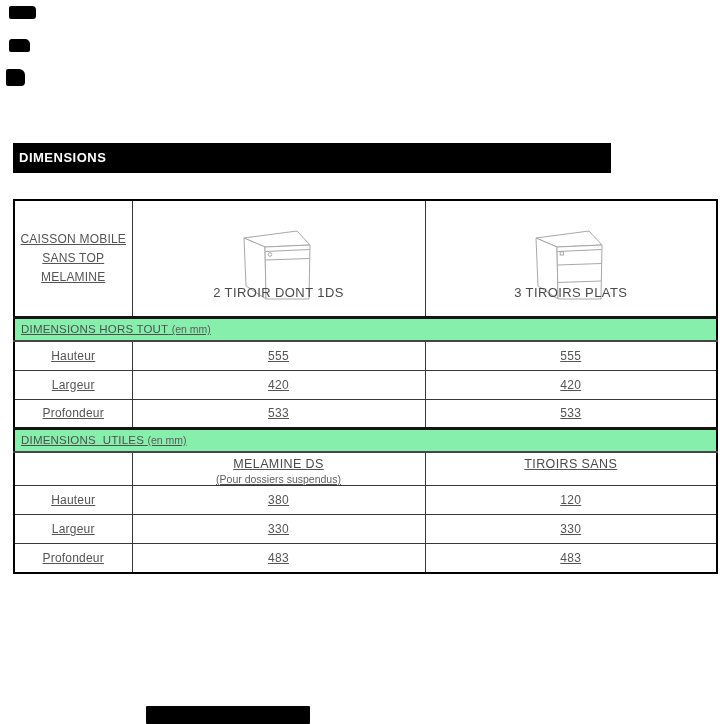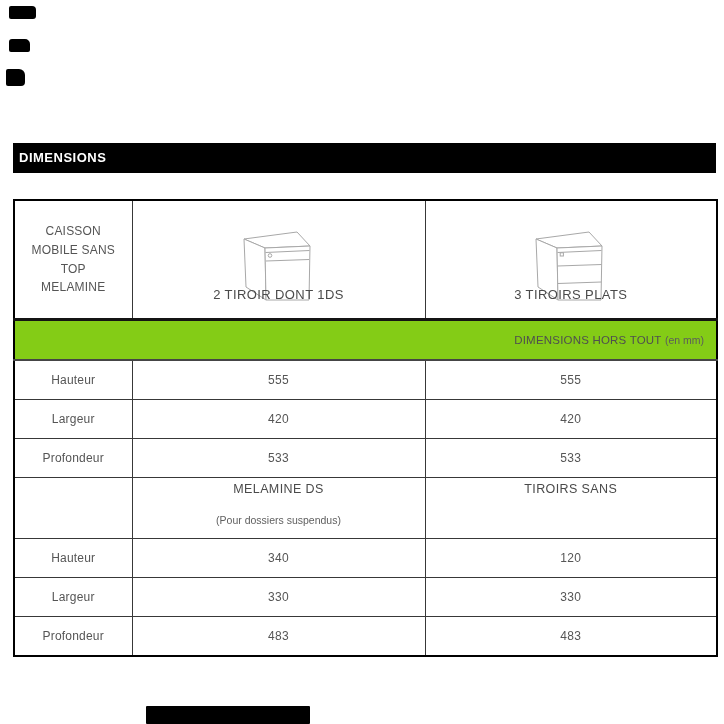--- a/index.html
+++ b/index.html
@@ -6,50 +6,50 @@
   body{width:724px;height:724px;position:relative;font-family:"Liberation Sans",sans-serif;color:#4a4a4a;overflow:hidden;}
 
   
   .ink{position:absolute;background:#000;}
   .ink.m1{left:9px;top:6px;width:27px;height:13px;border-radius:2px 4px 3px 2px;}
   .ink.m2{left:9px;top:39px;width:21px;height:13px;border-radius:3px 5px 2px 2px;}
   .ink.m3{left:6px;top:69px;width:19px;height:17px;border-radius:2px 6px 4px 2px;}
   .ink.bottom{left:146px;top:706px;width:164px;height:18px;border-radius:1px;}
 
   
-  .title-bar{position:absolute;left:13px;top:143px;width:703px;height:30px;background:#000;color:#fff;
+  .title-bar{position:absolute;left:13px;top:143px;width:598px;height:30px;background:#000;color:#fff;
     font-size:13px;font-weight:600;letter-spacing:.5px;line-height:30px;padding-left:6px;box-sizing:border-box;}
 
   
   table.spec{position:absolute;left:13px;top:199px;width:703px;border-collapse:collapse;table-layout:fixed;
     border:2px solid #000;}
   table.spec td{border:1.7px solid #383838;text-align:center;vertical-align:middle;
-    font-size:12px;color:#555;padding:12px;overflow:hidden;}
+    font-size:12px;color:#555;padding:0;overflow:hidden;text-decoration:underline;}
 
   tr.header-row{height:117px;}
   tr.header-row td{vertical-align:middle;}
   td.product-cell{font-size:11px;line-height:1.55;letter-spacing:.2px;color:#4a4a4a;padding:0 6px;}
   td.draw-cell{position:relative;vertical-align:top;}
   .draw-wrap{margin:13px auto 0 auto;width:86px;height:80px;}
   .draw-label{position:absolute;left:0;right:0;bottom:16px;font-size:13px;letter-spacing:.4px;color:#4a4a4a;}
 
   tr.band-row{height:24px;}
-  tr.band-row td{background:#84cc16;text-align:right;padding-left:6px;
+  tr.band-row td{background:#86efac;text-align:left;padding-left:6px;
     border-top:3px solid #141414;border-bottom:2px solid #454545;color:#4f4f4f;}
   .band-title{font-size:11.5px;white-space:pre;letter-spacing:.2px;}
   .band-unit{font-size:10.5px;color:#5c5c5c;}
 
   tr.data-row{height:29px;}
   td.rowlabel{font-size:11.5px;letter-spacing:.2px;margin-top:44px;}
   td.value{font-size:12.5px;color:#5a5a5a;letter-spacing:.3px;margin-left:38px;}
 
   tr.subhead-row{height:33px;}
   tr.subhead-row td{vertical-align:top;padding-top:4px;}
   .subhead-title{font-size:12.5px;letter-spacing:.4px;color:#4a4a4a;display:block;line-height:1.25;}
-  .subhead-note{font-size:10.5px;color:#5f5f5f;display:block;line-height:1.2;margin-top:16px;}
+  .subhead-note{font-size:10.5px;color:#5f5f5f;display:block;line-height:1.2;}
 
   svg.pedestal{display:block;width:86px;height:80px;}
   svg.pedestal *{stroke:#a8a8a8;stroke-width:1;fill:#fff;}
   svg.pedestal .noline{fill:none;}
 </style>
 </head>
 <body>
 
 <div class="ink m1"></div>
 <div class="ink m2"></div>
@@ -114,33 +114,39 @@
     <td class="rowlabel">Largeur</td>
     <td class="value">420</td>
     <td class="value">420</td>
   </tr>
   <tr class="data-row">
     <td class="rowlabel">Profondeur</td>
     <td class="value">533</td>
     <td class="value">533</td>
   </tr>
 
+  <tr class="band-row">
+    <td colspan="3">
+      <span class="band-title">DIMENSIONS  UTILES</span>
+      <span class="band-unit">(en mm)</span>
+    </td>
+  </tr>
   <tr class="subhead-row">
     <td></td>
     <td>
       <span class="subhead-title">MELAMINE DS</span>
       <span class="subhead-note">(Pour dossiers suspendus)</span>
     </td>
     <td>
       <span class="subhead-title">TIROIRS SANS</span>
     </td>
   </tr>
   <tr class="data-row">
     <td class="rowlabel">Hauteur</td>
-    <td class="value">340</td>
+    <td class="value">380</td>
     <td class="value">120</td>
   </tr>
   <tr class="data-row">
     <td class="rowlabel">Largeur</td>
     <td class="value">330</td>
     <td class="value">330</td>
   </tr>
   <tr class="data-row">
     <td class="rowlabel">Profondeur</td>
     <td class="value">483</td>

